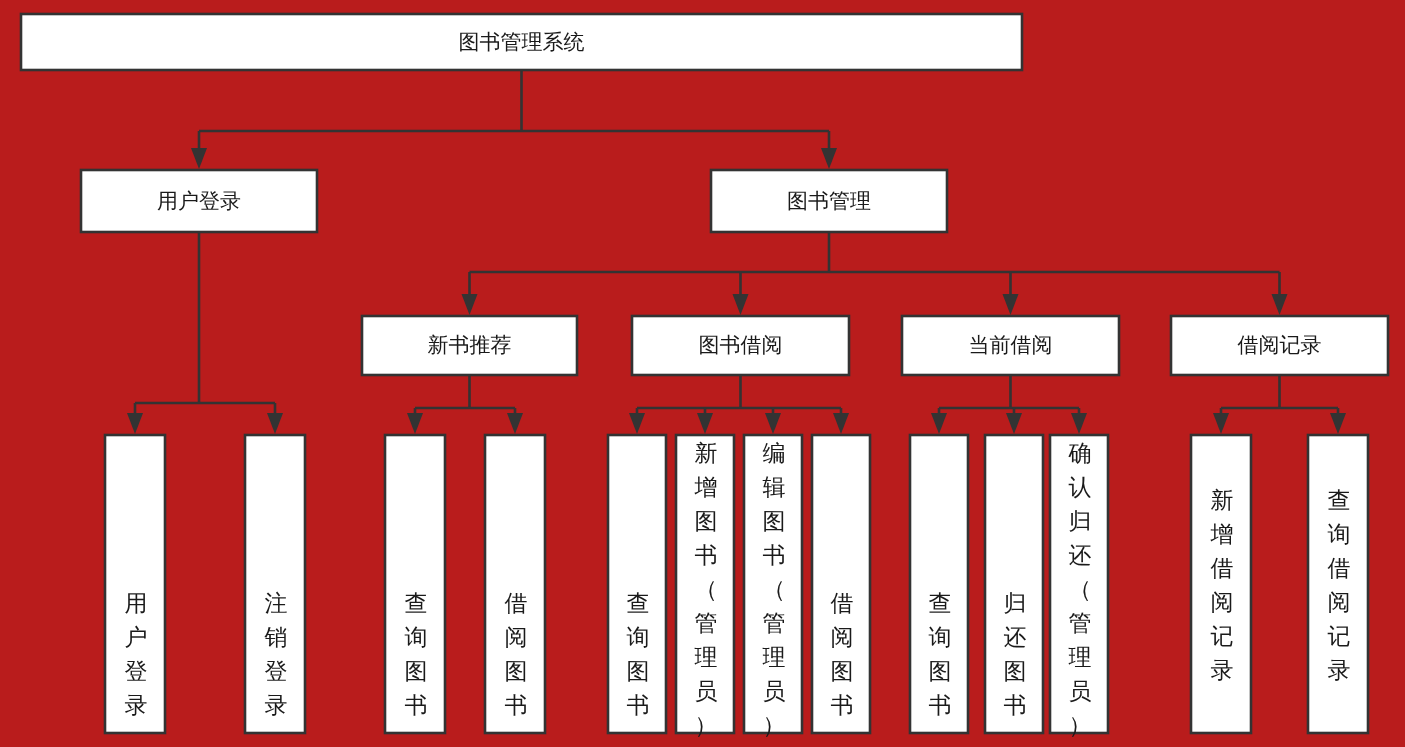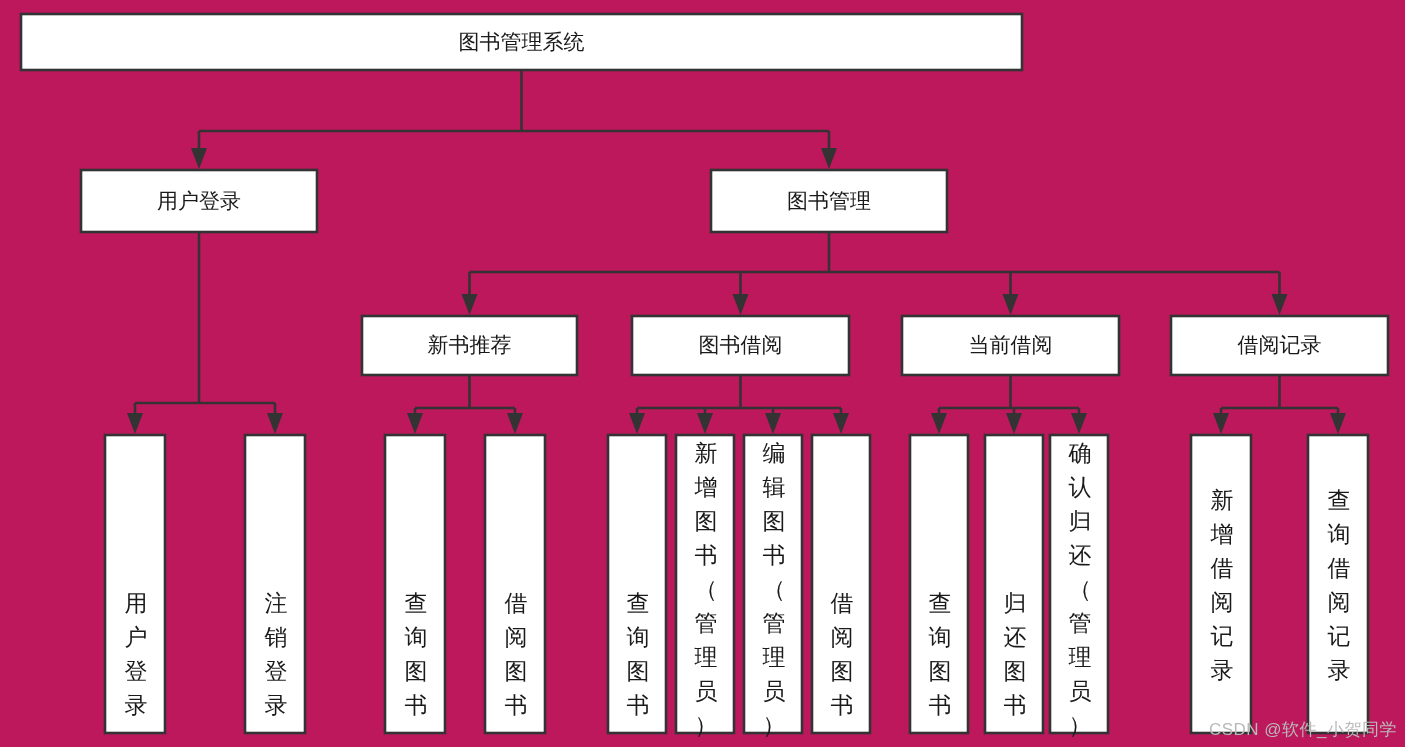--- a/index.html
+++ b/index.html
@@ -1,18 +1,18 @@
 <!DOCTYPE html>
 <html><head>
 <meta charset="utf-8">
 <style>
   html,body{margin:0;padding:0;background:#ffffff;}
   body{width:1405px;height:747px;overflow:hidden;
        font-family:"Liberation Sans","DejaVu Sans",sans-serif;}
-  #stage{position:relative;width:1405px;height:747px;background:#be185d;}
+  #stage{position:relative;width:1405px;height:747px;background:#b91c1c;}
   #diagram{position:absolute;left:0;top:0;width:1405px;height:747px;}
 
   .node-rect{fill:#ffffff;stroke:#333333;stroke-width:2.6;}
   .conn{stroke:#333333;stroke-width:2.6;fill:none;stroke-linecap:butt;}
   .arrow-head{fill:#333333;stroke:none;}
 
   .node-label{
     font-family:"Liberation Sans","DejaVu Sans",sans-serif;
     fill:#1a1a1a; font-size:21px; text-anchor:middle;
     dominant-baseline:middle;
@@ -163,14 +163,13 @@
         <g>
           <rect x="1191" y="435" width="60" height="298" class="node-rect"></rect>
           <text x="1222" y="508" class="leaf-label"><tspan x="1222" dy="0">新</tspan><tspan x="1222" dy="34">增</tspan><tspan x="1222" dy="34">借</tspan><tspan x="1222" dy="34">阅</tspan><tspan x="1222" dy="34">记</tspan><tspan x="1222" dy="34">录</tspan></text>
         </g>
         <g>
           <rect x="1308" y="435" width="60" height="298" class="node-rect"></rect>
           <text x="1339" y="508" class="leaf-label"><tspan x="1339" dy="0">查</tspan><tspan x="1339" dy="34">询</tspan><tspan x="1339" dy="34">借</tspan><tspan x="1339" dy="34">阅</tspan><tspan x="1339" dy="34">记</tspan><tspan x="1339" dy="34">录</tspan></text>
         </g>
       </g>
   </svg>
-  <div class="watermark">CSDN @软件_小贺同学</div>
 </div>
 
 </body></html>

